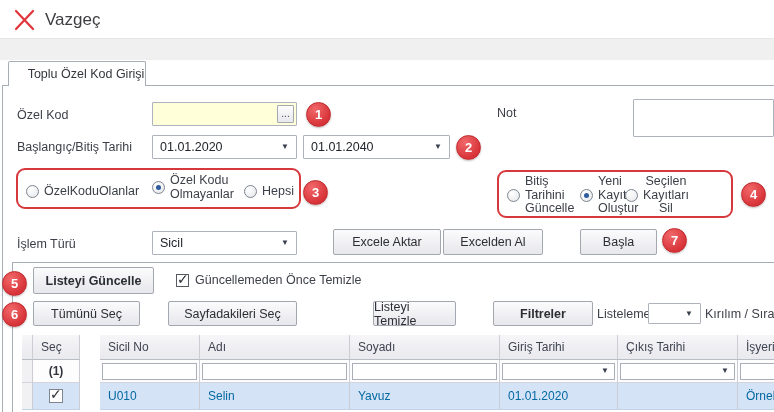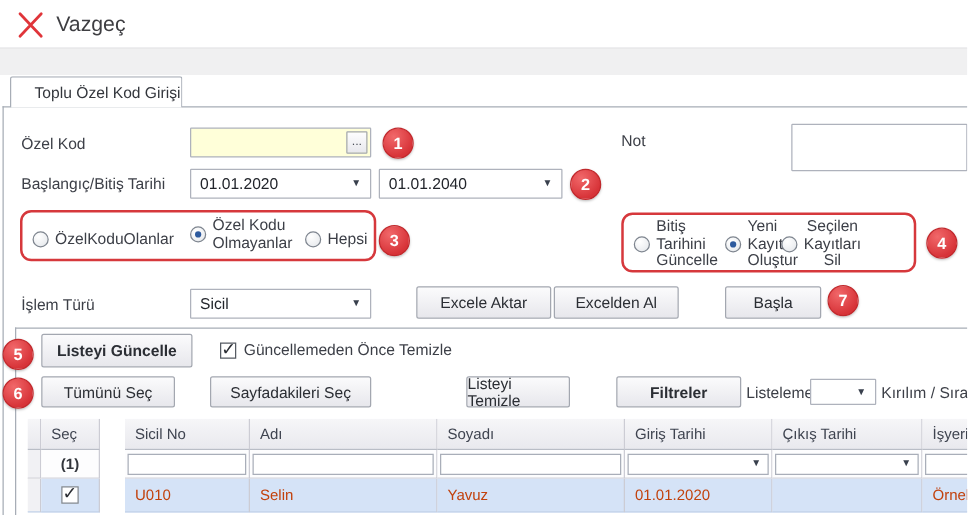--- a/index.html
+++ b/index.html
@@ -63,21 +63,21 @@
   .section-box { position:absolute; left:12px; top:262px; width:762px; height:150px;
                  border-top:1px solid #a7adb6; border-left:1px solid #a7adb6; }
 
   
   .grid { position:absolute; left:22px; top:335px; width:752px; height:76px; overflow:hidden; font-size:12px; }
   .grow { display:flex; width:810px; }
   .gcell { border-right:1px solid #ccccd4; overflow:hidden; white-space:nowrap; flex:none; display:flex; align-items:center; }
   .hrow .gcell { height:25px; background:linear-gradient(#f6f6f8,#e9e9ee); border-bottom:1px solid #b9bdc6;
                  color:#3f4450; padding-left:8px; }
   .frow .gcell { height:23px; background:#fdfdfe; border-bottom:1px solid #d4d4da; padding:0 2px; }
-  .drow .gcell { height:27px; background:#d5e3f7; border-bottom:1px solid #c2d2e9; padding-left:8px; color:#c2410c; }
+  .drow .gcell { height:27px; background:#d5e3f7; border-bottom:1px solid #c2d2e9; padding-left:8px; color:#0369a1; }
   .c-ind { width:11px; padding-left:0 !important; background:linear-gradient(#f6f6f8,#e9e9ee); }
   .frow .c-ind, .drow .c-ind { background:#f1f1f4; }
   .c-sec { width:47px; } .c-sicil { width:100px;margin-left:20px; } .c-adi { width:150px; } .c-soyadi { width:150px; }
   .c-giris { width:118px; } .c-cikis { width:120px; } .c-isyeri { width:110px; }
   .fcount { width:100%; text-align:center; font-weight:bold; color:#33363c; }
   .finput { width:100%; height:17px; border:1px solid #a9aeb9; background:#fff; position:relative; }
   .finput .arrow { right:5px; }
   .drow .c-sec { justify-content:center; padding-left:0 !important; }
   .drow .chk { width:14px; height:14px; border-color:#7e858f; }
 </style>

